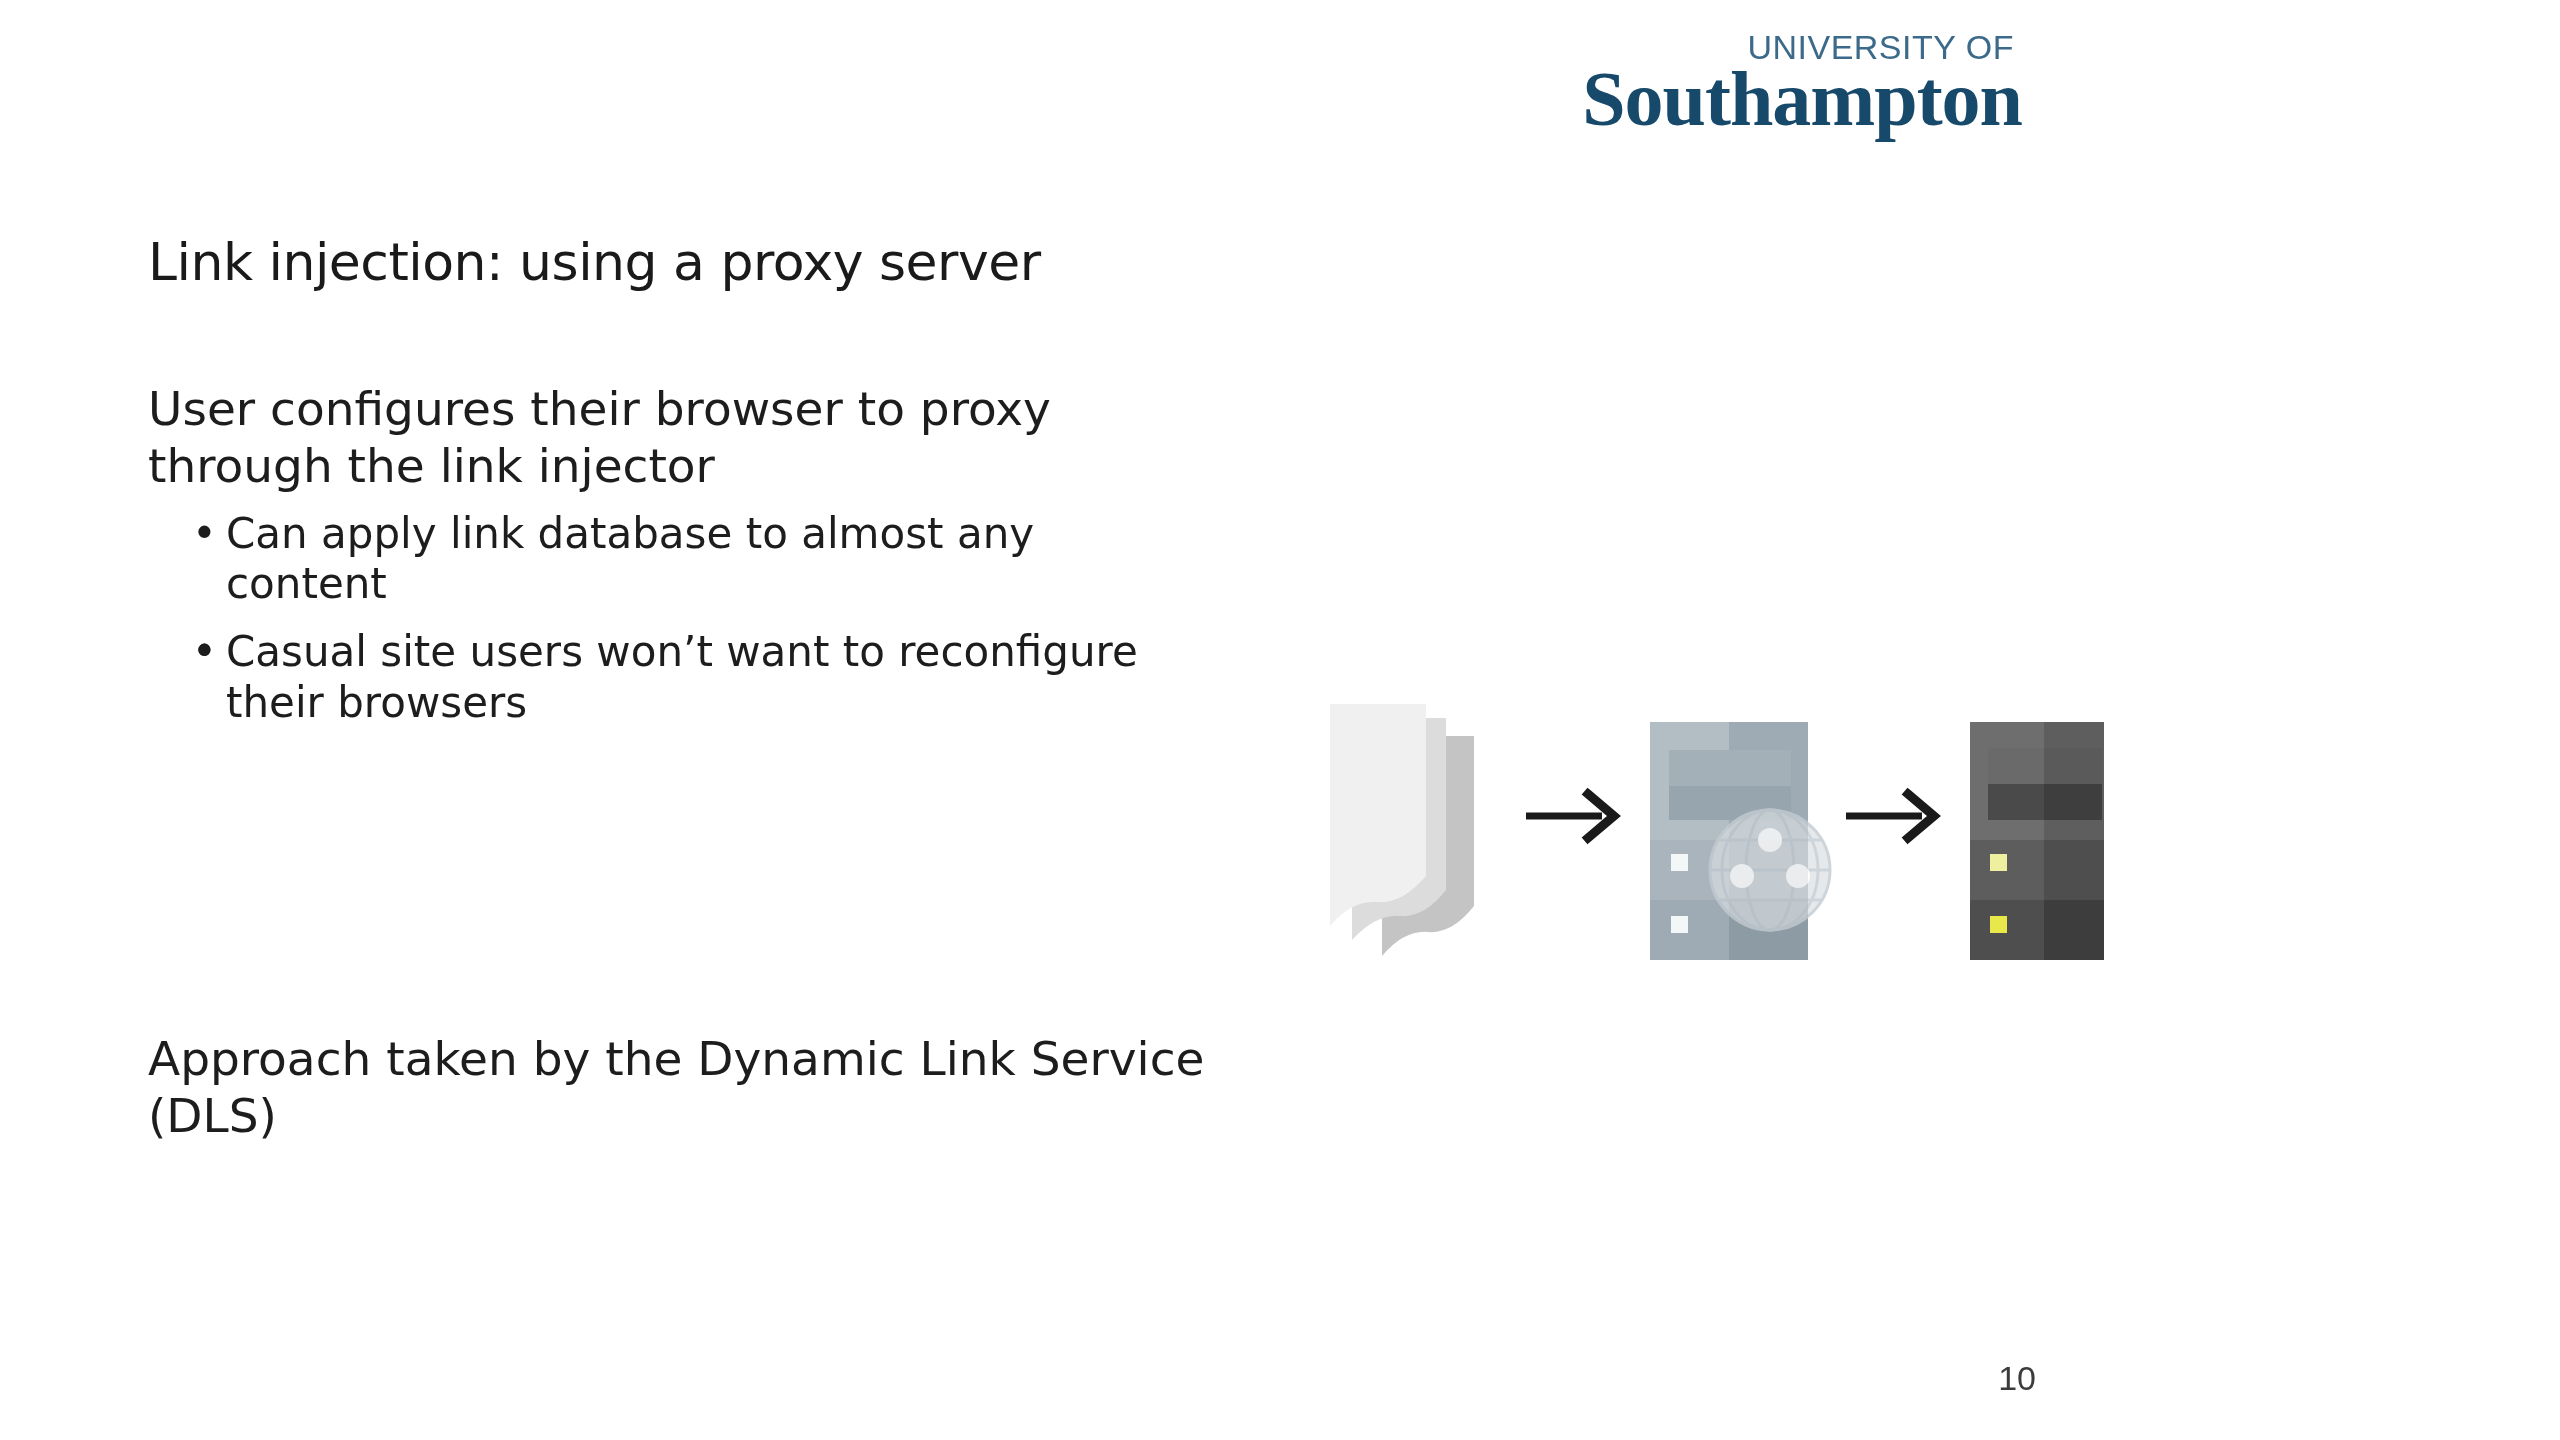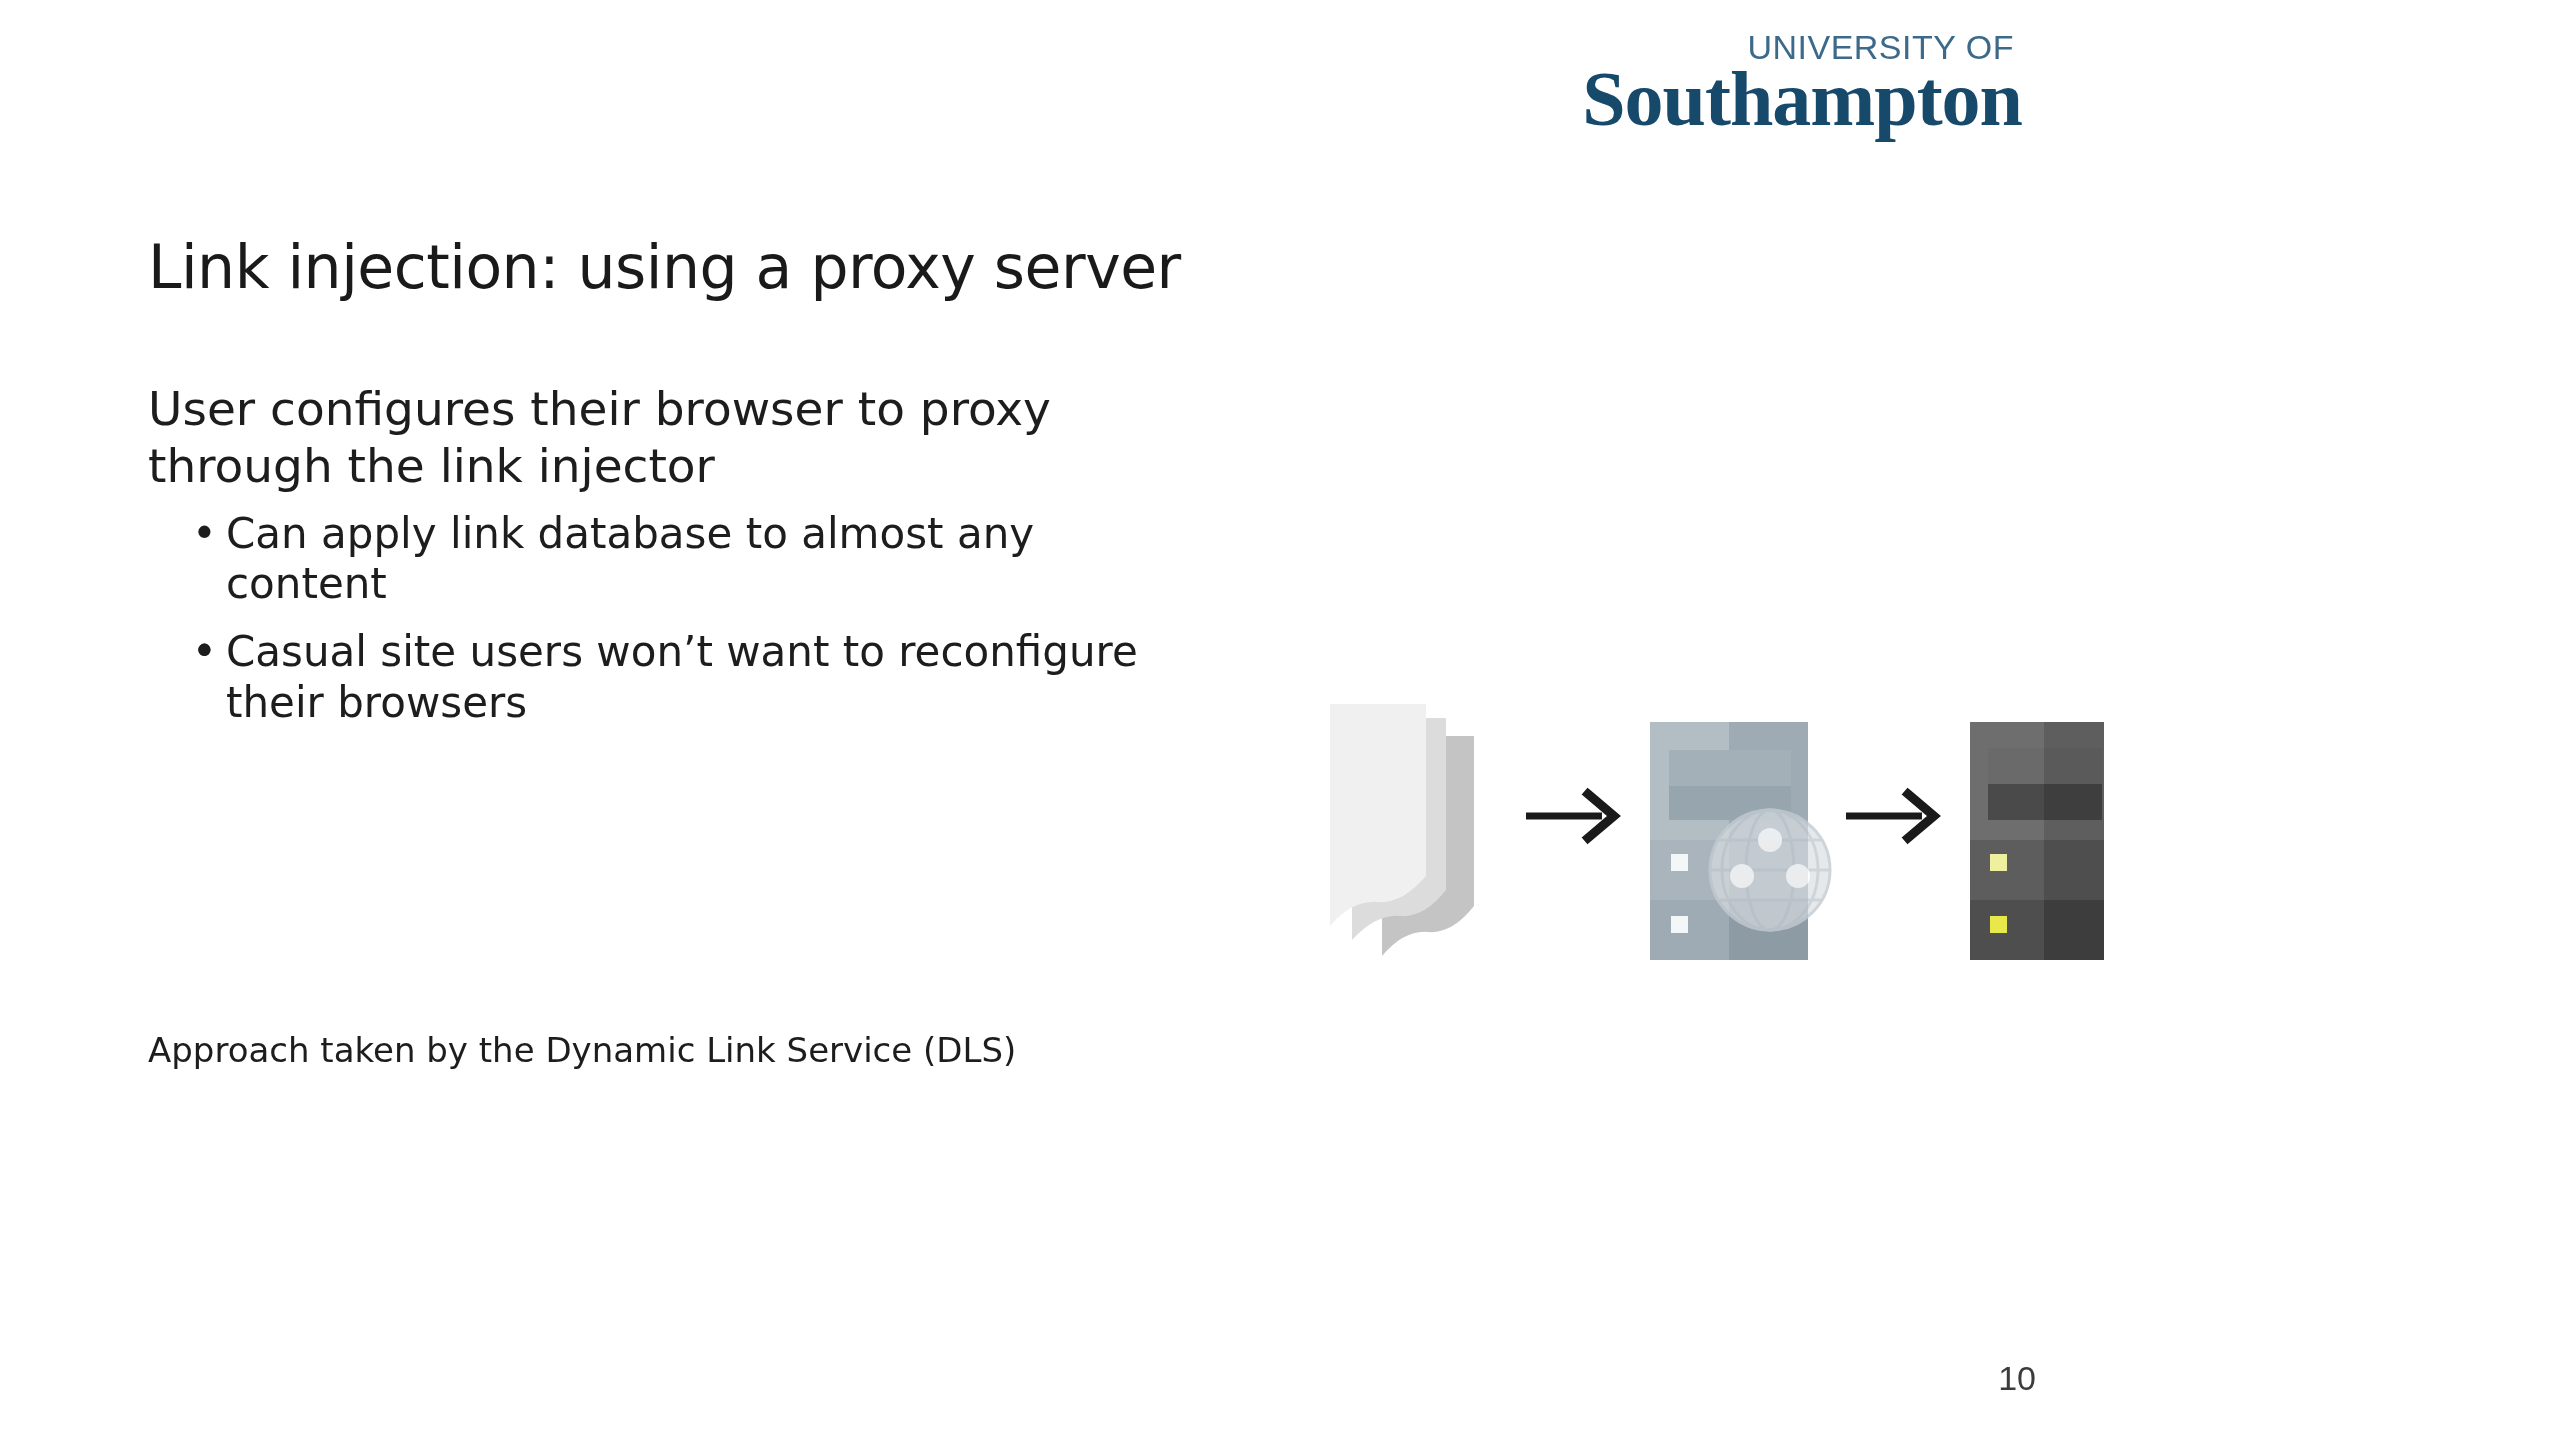--- a/index.html
+++ b/index.html
@@ -46,21 +46,21 @@
     color: #17496b;
     letter-spacing: -1px;
   }
 
   
   #title {
     position: absolute;
     left: 148px;
     top: 232px;
     font-family: "DejaVu Sans", sans-serif;
-    font-size: 60px;
+    font-size: 52px;
     font-weight: 400;
     color: #1a1a1a;
     letter-spacing: -0.5px;
     white-space: nowrap;
   }
 
   
   #body-col {
     position: absolute;
     left: 148px;
@@ -93,21 +93,21 @@
     top: 0;
     font-size: 42px;
     line-height: 1.2;
     color: #1d1d1d;
   }
   #closing {
     position: absolute;
     left: 148px;
     top: 1030px;
     width: 1060px;
-    font-size: 34px;
+    font-size: 47px;
     line-height: 1.22;
     color: #1d1d1d;
   }
 
   
   #slide-number {
     position: absolute;
     right: 68px;
     bottom: 42px;
     font-family: "Liberation Sans", sans-serif;

